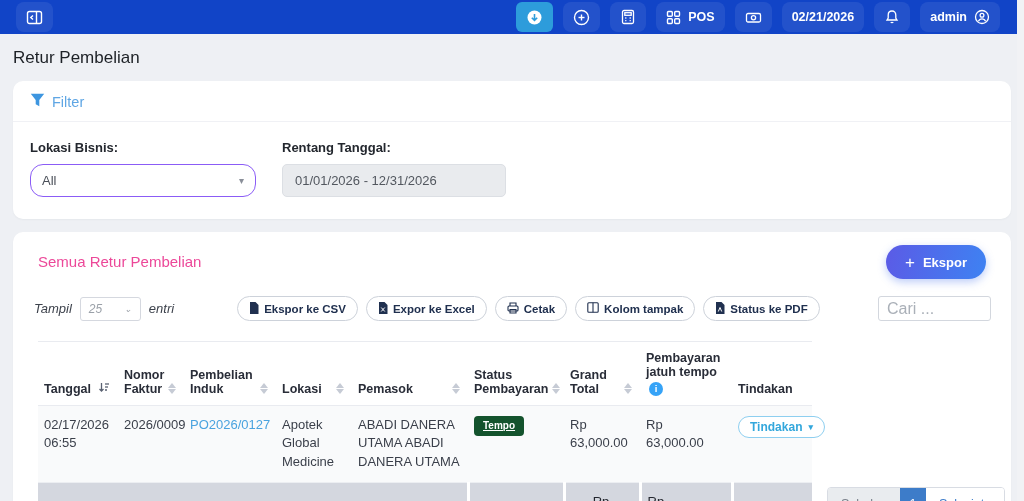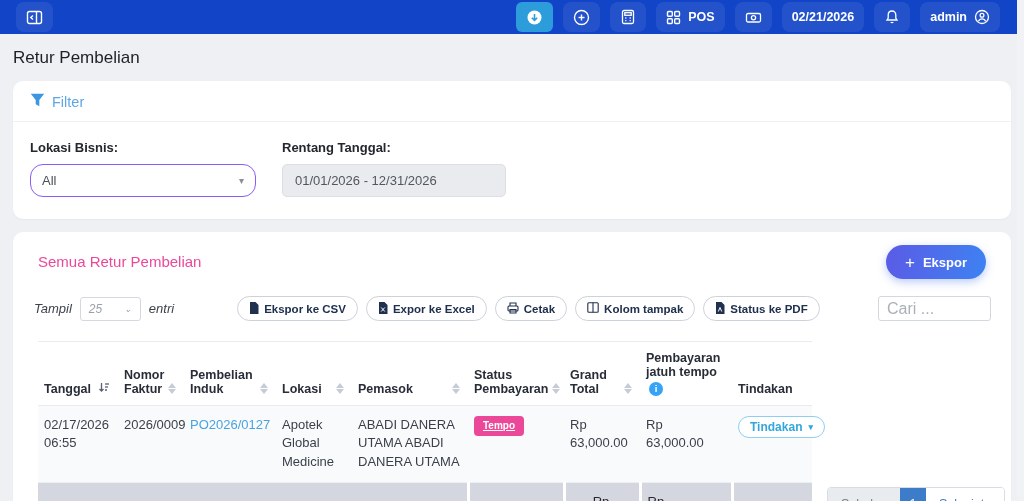--- a/index.html
+++ b/index.html
@@ -108,21 +108,21 @@
     width:14px; height:14px; border-radius:50%; background:#36a3f7;
     color:#fff; font-size:9.5px; font-weight:bold; font-style:normal; vertical-align:-2px; margin-left:3px;
   }
   table.data td {
     font-size:13px; color:#3a3f4a; padding:10px 8px 10px 6px; vertical-align:top;
     line-height:1.45;
   }
   tr.data-row { background:#f9fafb; border-bottom:1px solid #eceef2; }
   .link { color:#4aa3df; cursor:pointer; text-decoration:none; }
   .badge-tempo {
-    display:inline-block; background:#ec4899; color:#fff;
+    display:inline-block; background:#14532d; color:#fff;
     font-size:10px; font-weight:bold; padding:3px 9px; border-radius:4px;text-decoration:underline;
   }
   .btn-tindakan {
     border:1px solid #8ecff0; background:#fff; border-radius:14px;
     color:#33a7dc; font-size:12px; font-weight:bold; font-family:inherit;
     padding:3px 11px; cursor:pointer; display:inline-flex; align-items:center; gap:6px;
   }
   .btn-tindakan .caret { font-size:9px; }
   tr.total-row td {
     background:#d4d7df; vertical-align:middle; height:44px;

